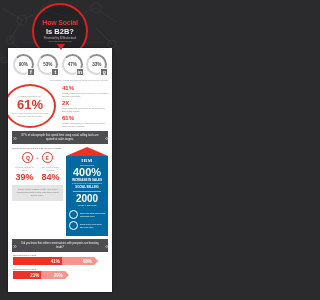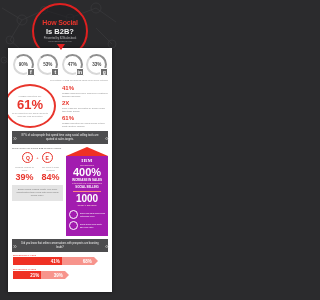--- a/index.html
+++ b/index.html
@@ -100,21 +100,21 @@
     margin-top:3px; background:#e4e4e4; padding:3px 2px; text-align:center;
   }
   .gray-box p { font-size:2.3px; color:#7b7b7b; line-height:3.2px; }
   
   .arrow-panel { position:relative; width:42px; flex:none; }
   .arrow-head {
     width:0; height:0; margin:0 auto;
     border-left:21px solid transparent; border-right:21px solid transparent;
     border-bottom:9px solid #ef3124;
   }
-  .arrow-body { background:#a21caf; padding:2px 3px 4px; text-align:center; }
+  .arrow-body { background:#0369a1; padding:2px 3px 4px; text-align:center; }
   .ap-ibm { font-family:"Liberation Serif", serif; font-weight:bold; font-size:5px; color:#fff; letter-spacing:0.5px; line-height:6px; }
   .ap-sub { font-size:2px; color:#ffd9d6; line-height:2.6px; }
   .ap-400 { font-size:11px; font-weight:bold; color:#fff; line-height:11px; }
   .ap-l1 { font-size:3px; font-weight:bold; color:#fff; line-height:4px; }
   .ap-l2 { font-size:2px; color:#ffd9d6; line-height:2.8px; }
   .ap-l3 { font-size:2.8px; font-weight:bold; color:#fff; line-height:3.6px; margin-top:1px;}
   .ap-divider { height:1px; background:#ff8a80; margin:2px 4px; }
   .ap-1000 { font-size:10px; font-weight:bold; color:#fff; line-height:10px; }
   .ap-l4 { font-size:2.2px; color:#ffd9d6; line-height:3px; }
   .ap-rings { margin-top:3px; }
@@ -251,21 +251,21 @@
     <div class="arrow-panel">
       <div class="arrow-head"></div>
       <div class="arrow-body">
         <div class="ap-ibm">IBM</div>
         <div class="ap-sub">increased sales</div>
         <div class="ap-400">400%</div>
         <div class="ap-l1">INCREASE IN SALES</div>
         <div class="ap-l2">in their first year of launching their</div>
         <div class="ap-l3">SOCIAL SELLING</div>
         <div class="ap-divider"></div>
-        <div class="ap-1000">1000</div>
+        <div class="ap-1000">2000</div>
         <div class="ap-l4">GLOBAL SELLERS</div>
         <div class="ap-rings">
           <div class="ap-ring-row">
             <div class="ap-ring"></div>
             <div class="ap-ring-txt">Sales reps using social media outperform peers</div>
           </div>
           <div class="ap-ring-row">
             <div class="ap-ring"></div>
             <div class="ap-ring-txt">Social sellers reach quota 23% more often</div>
           </div>

